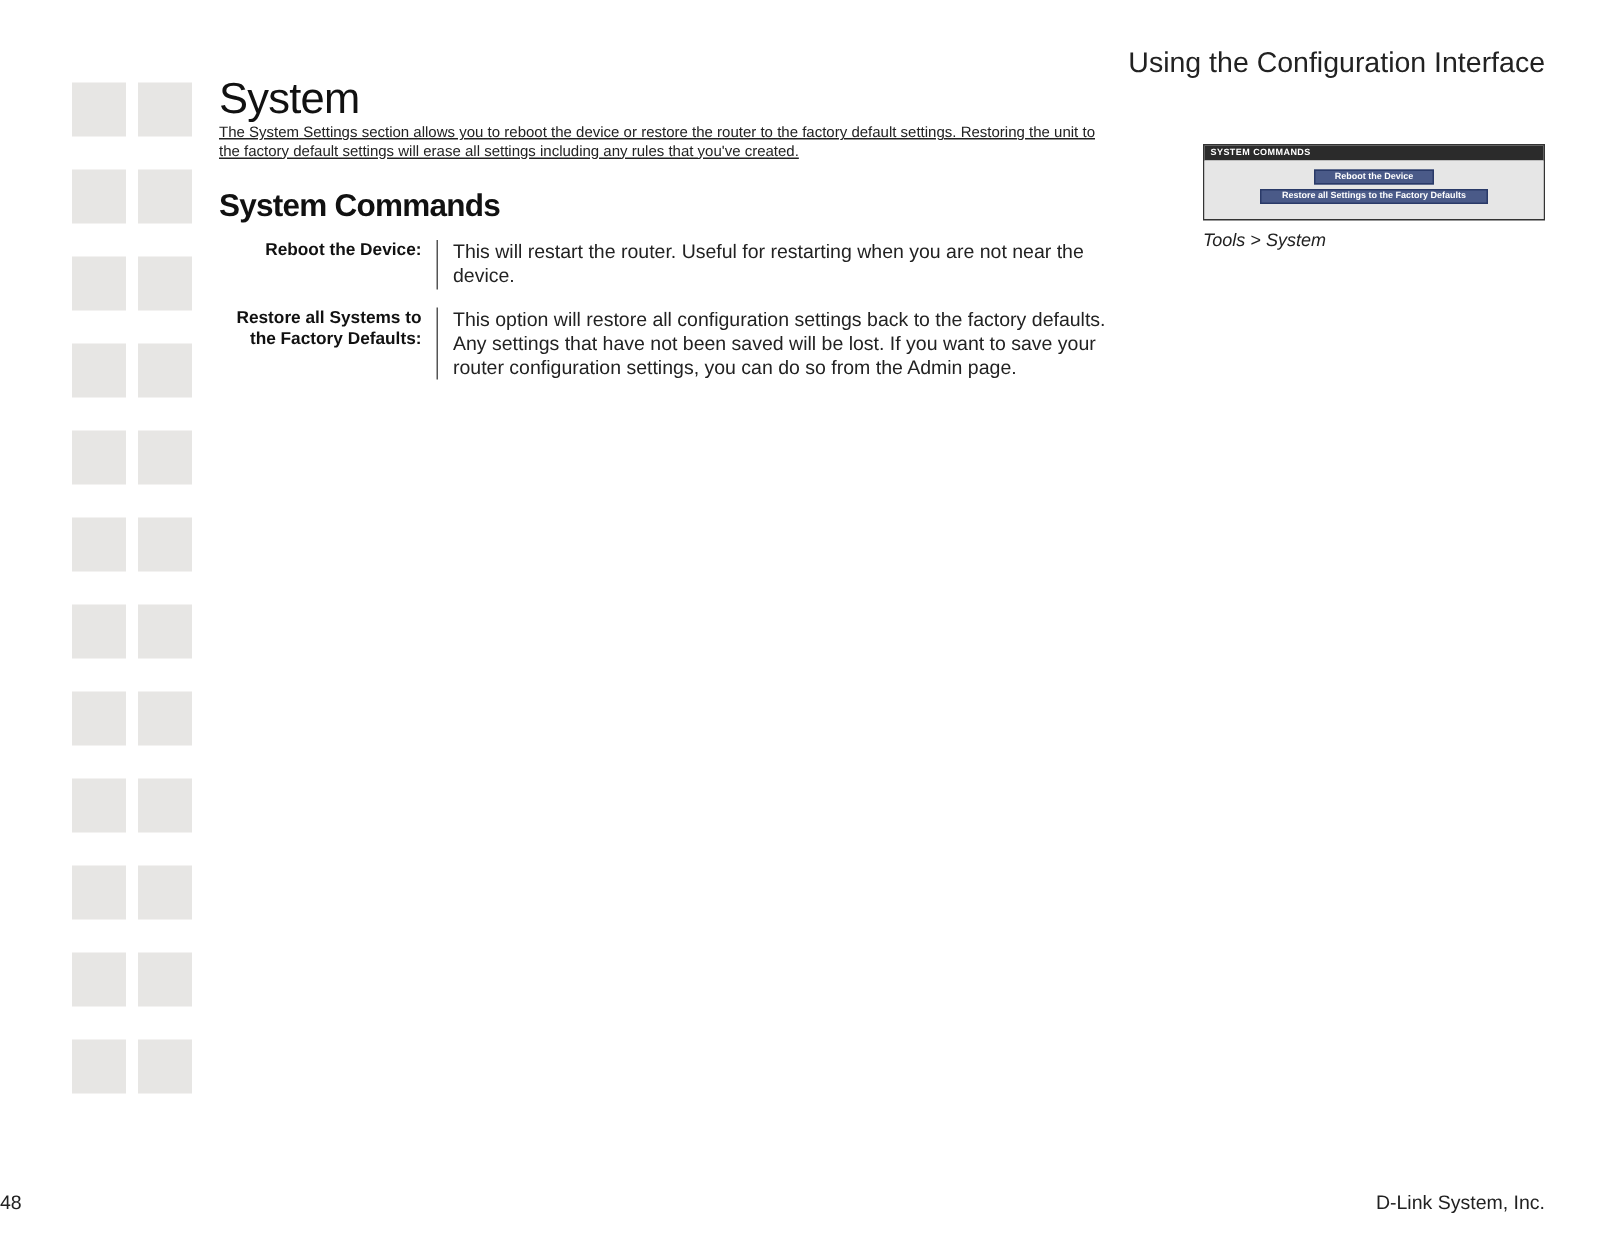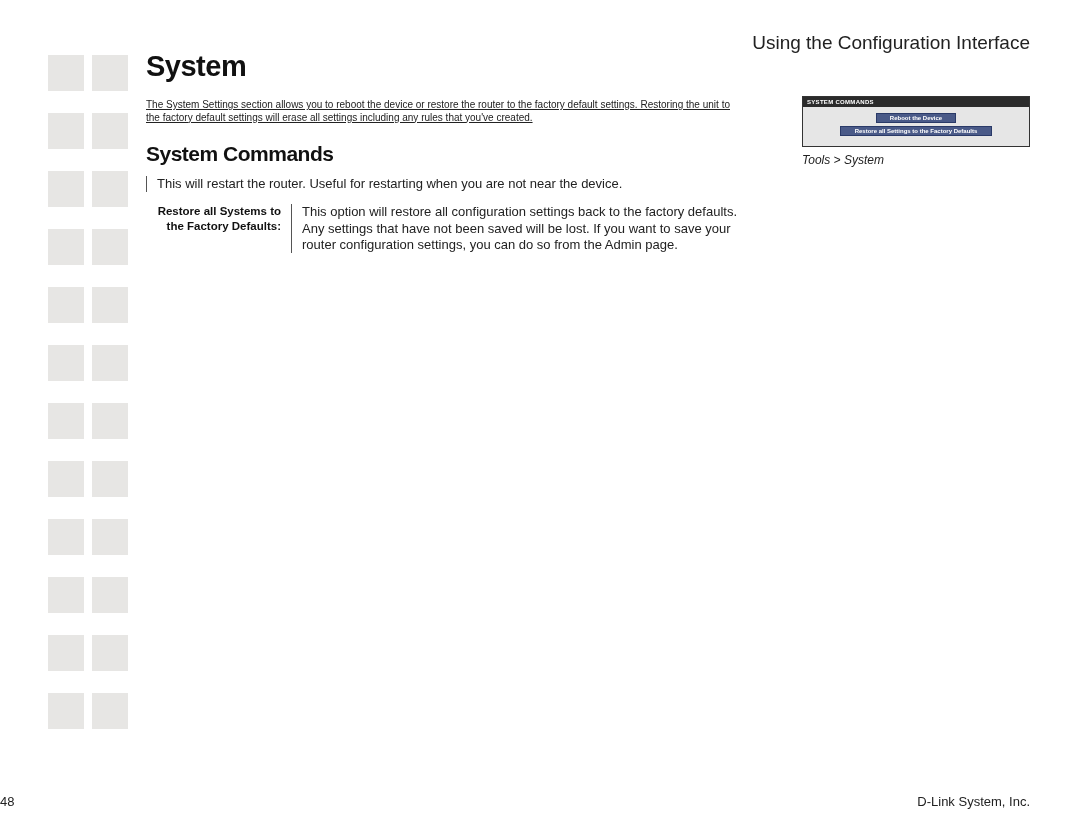--- a/index.html
+++ b/index.html
@@ -43,23 +43,23 @@
   }
   
   .content {
     position: absolute;
     left: 146px;
     top: 50px;
     width: 600px;
   }
   h1.main {
     font-family: "Arial Black", Arial, sans-serif;
-    font-weight: 700;
+    font-weight: 400;
     font-size: 29px;
-    margin: 0 0 16px 0;
+    margin: 0 0 0 0;
     letter-spacing: -0.5px;
     color: #111;
   }
   .intro {
     font-size: 10px;
     line-height: 1.25;
     color: #222;
     text-align: justify;
     margin: 0 16px 18px 0;
     text-decoration: underline;
@@ -221,20 +221,21 @@
   </div>
 
   <div class="header-right">Using the Configuration Interface</div>
 
   <div class="content">
     <h1 class="main">System</h1>
     <p class="intro">The System Settings section allows you to reboot the device or restore the router to the factory default settings. Restoring the unit to the factory default settings will erase all settings including any rules that you've created.</p>
     <h2 class="sub">System Commands</h2>
 
     <div class="def-row">
+      <div class="def-term">Reboot the Device:</div>
       <div class="def-sep"></div>
       <div class="def-desc">This will restart the router. Useful for restarting when you are not near the device.</div>
     </div>
 
     <div class="def-row">
       <div class="def-term">Restore all Systems to the Factory Defaults:</div>
       <div class="def-sep"></div>
       <div class="def-desc">This option will restore all configuration settings back to the factory defaults. Any settings that have not been saved will be lost. If you want to save your router configuration settings, you can do so from the Admin page.</div>
     </div>
   </div>

